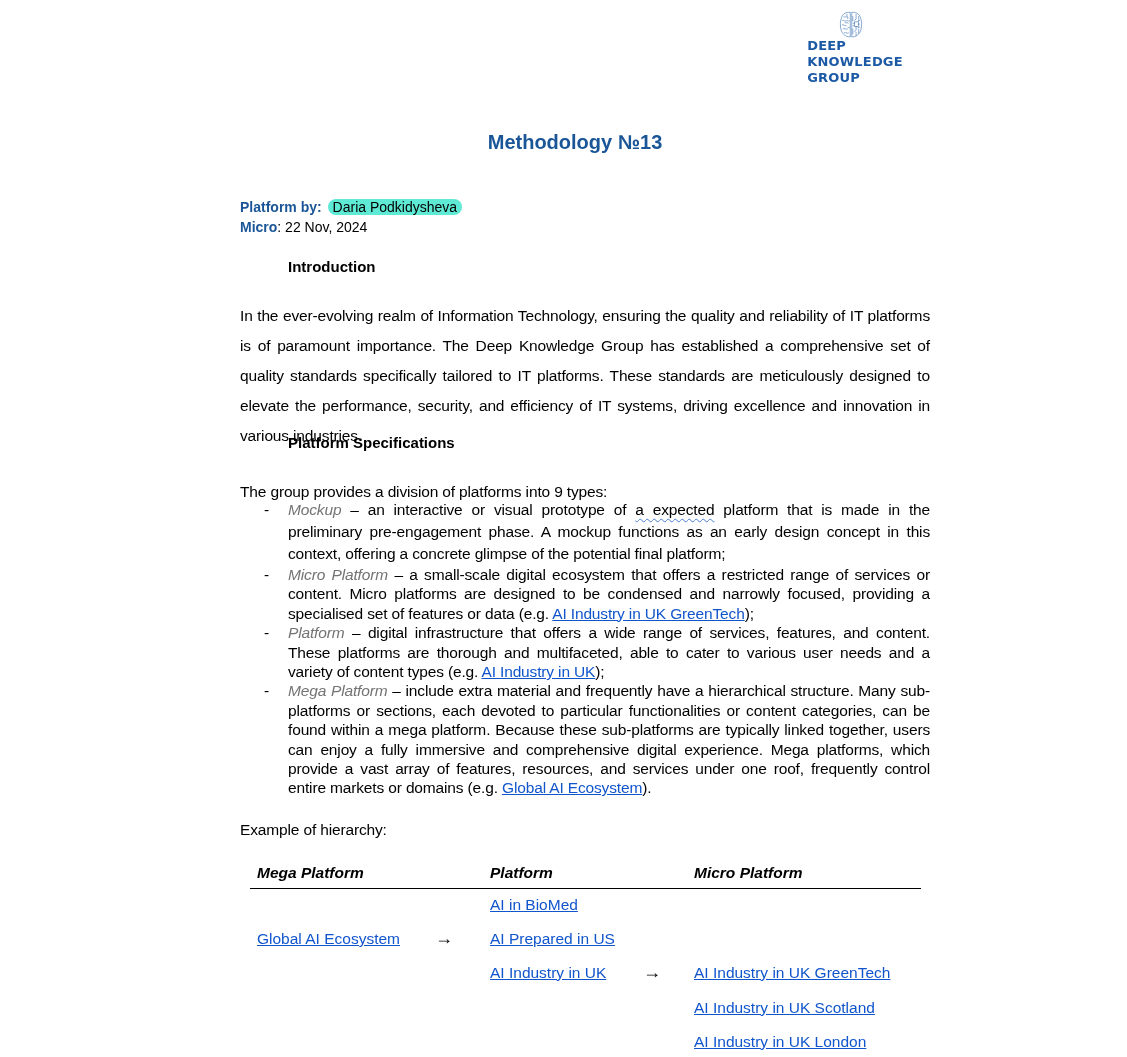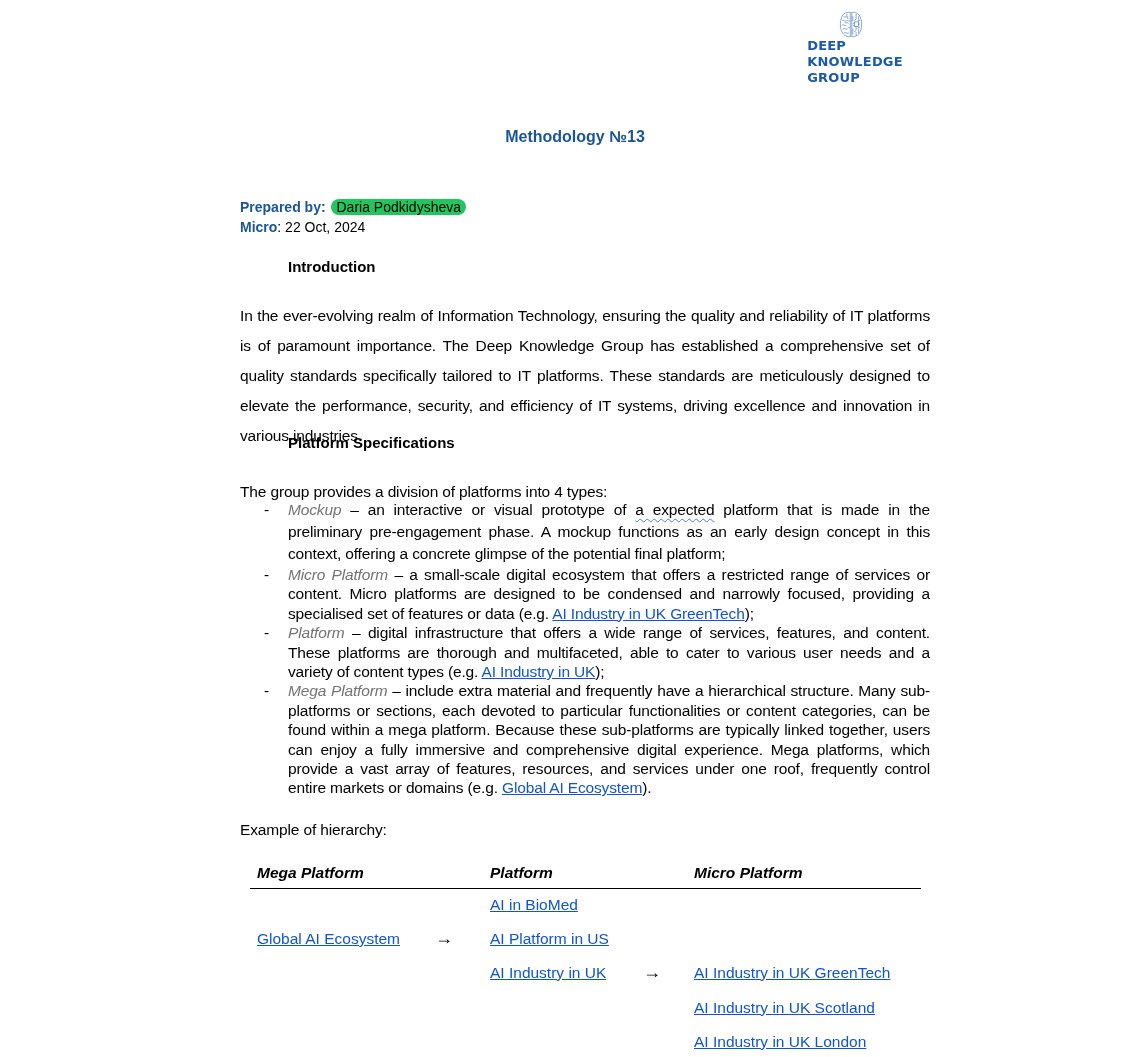--- a/index.html
+++ b/index.html
@@ -4,26 +4,26 @@
 <style>
   html, body { margin: 0; padding: 0; background: #ffffff; }
   body { width: 1127px; height: 1057px; position: relative; overflow: hidden;
          font-family: "Liberation Sans", sans-serif; color: #000; }
 
   .logo { position: absolute; left: 771px; top: 11px; width: 160px; height: 75px; display: flex; align-items: center; flex-direction: column; }
   .logo svg { width: 62px; height: 74px; }
   .logo-text { margin-left: 8px; color: #1c5aa6; font-family: "DejaVu Sans", sans-serif; font-weight: bold; font-size: 13px; line-height: 16px; letter-spacing: 0.2px; }
   .logo-text div { display: block; }
 
-  .title { position: absolute; left: 240px; top: 122px; width: 690px; text-align: center; color: #1a5597; font-weight: bold; font-size: 16px; line-height: 29px; }
+  .title { position: absolute; left: 240px; top: 128px; width: 690px; text-align: center; color: #1a5597; font-weight: bold; font-size: 20px; line-height: 29px; }
   .title .l1 { padding-right: 0; margin-left: -20px; }
 
   .meta { position: absolute; left: 240px; top: 197px; font-size: 14px; line-height: 20px; }
   .meta .lbl { color: #1a5597; font-weight: bold; }
-  .chip { background: #22c55e; border-radius: 8px; padding: 0 5px; margin-left: 2px; }
+  .chip { background: #5eead4; border-radius: 8px; padding: 0 5px; margin-left: 2px; }
 
   .h { position: absolute; left: 240px; font-weight: bold; font-size: 15px; margin-left: 48px; }
   .para { position: absolute; left: 240px; width: 690px; font-size: 15.5px; line-height: 30px; text-align: justify; letter-spacing: -0.15px; }
 
   .list { position: absolute; left: 240px; width: 690px; font-size: 15.5px; letter-spacing: -0.15px; }
   .li { position: relative; padding-left: 48px; text-align: justify; line-height: 19.4px; margin-bottom: 0px; }
   .li .dash { position: absolute; left: 24px; top: 0; }
   .term { color: #737373; font-weight: normal; font-style: italic; }
   a, .link { color: #1155cc; text-decoration: underline; cursor: pointer; }
   .squiggle { text-decoration: underline wavy #4a7bd8; text-decoration-thickness: 1px; text-underline-offset: 3px; }
@@ -53,33 +53,33 @@
     <div>GROUP</div>
   </div>
 </div>
 
 <div class="title">
   <div class="l1">Methodology №13</div>
 </div>
 
 <div class="meta">
   <div>
-    <span class="lbl">Prepared by:</span>
+    <span class="lbl">Platform by:</span>
     <span class="chip">Daria Podkidysheva</span>
   </div>
   <div>
-    <span class="lbl">Micro</span><span>:</span><span> 22 Oct, 2024</span>
+    <span class="lbl">Micro</span><span>:</span><span> 22 Nov, 2024</span>
   </div>
 </div>
 
 <div class="h" style="top:258px">Introduction</div>
 <div class="para" style="top:301px">In the ever-evolving realm of Information Technology, ensuring the quality and reliability of IT platforms is of paramount importance. The Deep Knowledge Group has established a comprehensive set of quality standards specifically tailored to IT platforms. These standards are meticulously designed to elevate the performance, security, and efficiency of IT systems, driving excellence and innovation in various industries.</div>
 
 <div class="h" style="top:434px">Platform Specifications</div>
-<div class="para" style="top:477px">The group provides a division of platforms into 4 types:</div>
+<div class="para" style="top:477px">The group provides a division of platforms into 9 types:</div>
 
 <div class="list" style="top:499px">
   <div class="li" style="line-height:22px">
     <span class="dash">-</span>
     <span class="term">Mockup</span><span> – an interactive or visual prototype of </span><span class="squiggle">a expected</span><span> platform that is made in the preliminary pre-engagement phase. A mockup functions as an early design concept in this context, offering a concrete glimpse of the potential final platform;</span>
   </div>
   <div class="li">
     <span class="dash">-</span>
     <span class="term">Micro Platform</span><span> – a small-scale digital ecosystem that offers a restricted range of services or content. Micro platforms are designed to be condensed and narrowly focused, providing a specialised set of features or data (e.g. </span><a>AI Industry in UK GreenTech</a><span>);</span>
   </div>
@@ -99,20 +99,20 @@
   <div class="thead">
     <span style="left:7px">Mega Platform</span>
     <span style="left:240px">Platform</span>
     <span style="left:444px">Micro Platform</span>
   </div>
 
   <a class="cell" style="left:7px; top:70px">Global AI Ecosystem</a>
   <span class="arrow" style="left:185px; top:68px">→</span>
 
   <a class="cell" style="left:240px; top:36px">AI in BioMed</a>
-  <a class="cell" style="left:240px; top:70px">AI Platform in US</a>
+  <a class="cell" style="left:240px; top:70px">AI Prepared in US</a>
   <a class="cell" style="left:240px; top:104px">AI Industry in UK</a>
   <span class="arrow" style="left:393px; top:102px">→</span>
 
   <a class="cell" style="left:444px; top:104px">AI Industry in UK GreenTech</a>
   <a class="cell" style="left:444px; top:139px">AI Industry in UK Scotland</a>
   <a class="cell" style="left:444px; top:173px">AI Industry in UK London</a>
 </div>
 
 </body></html>

